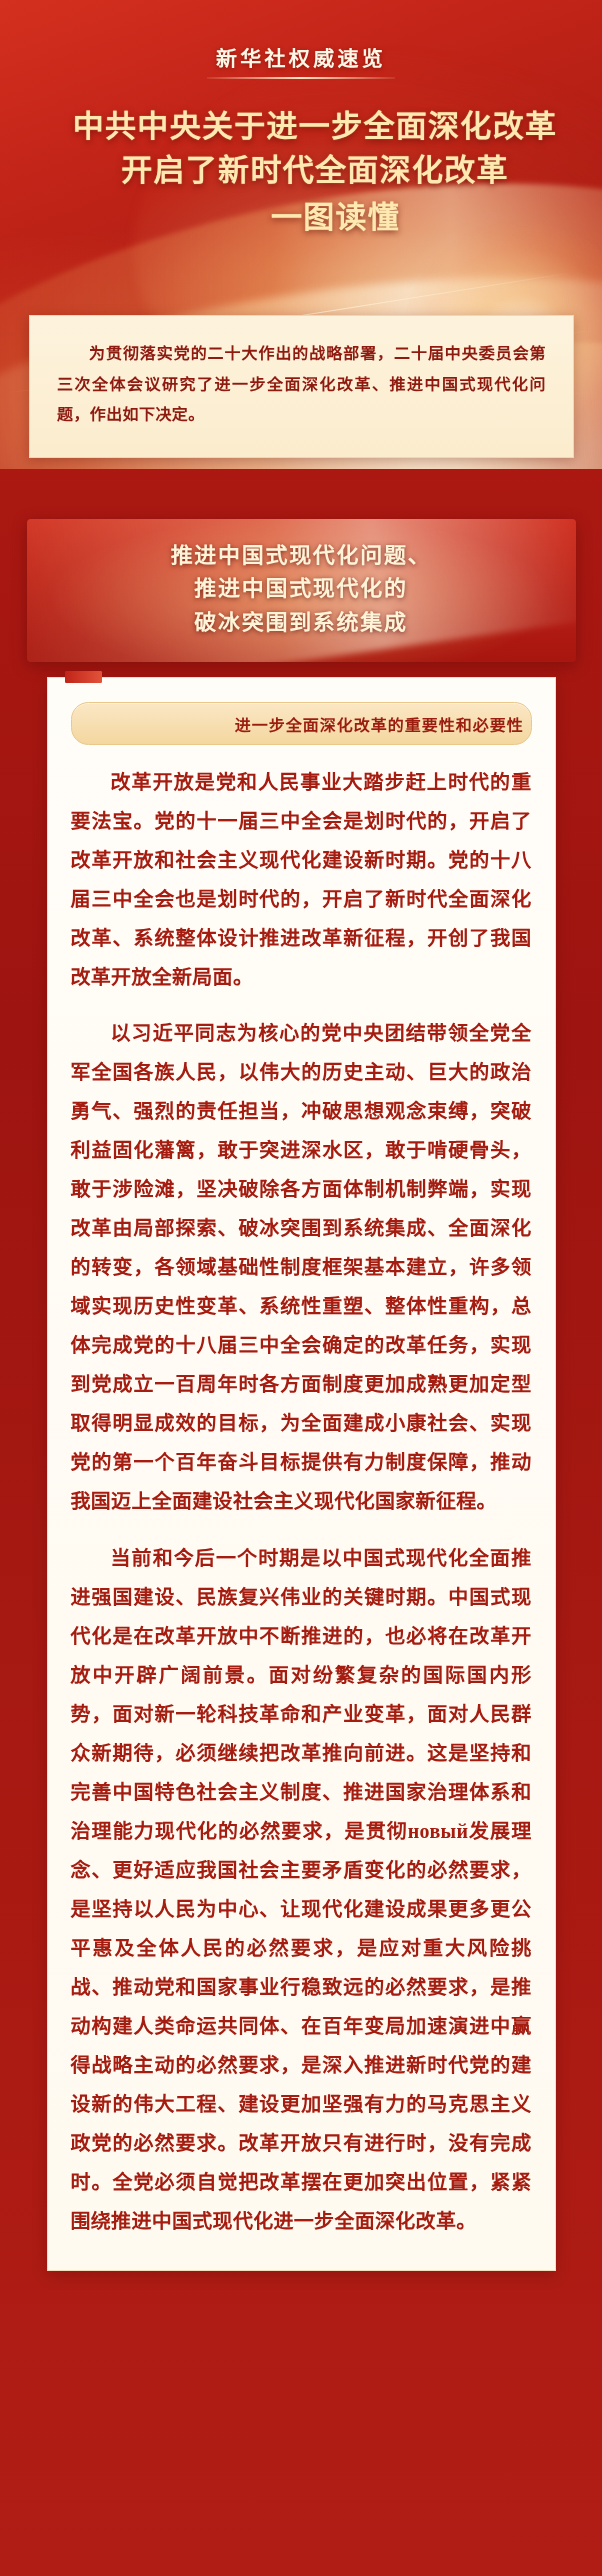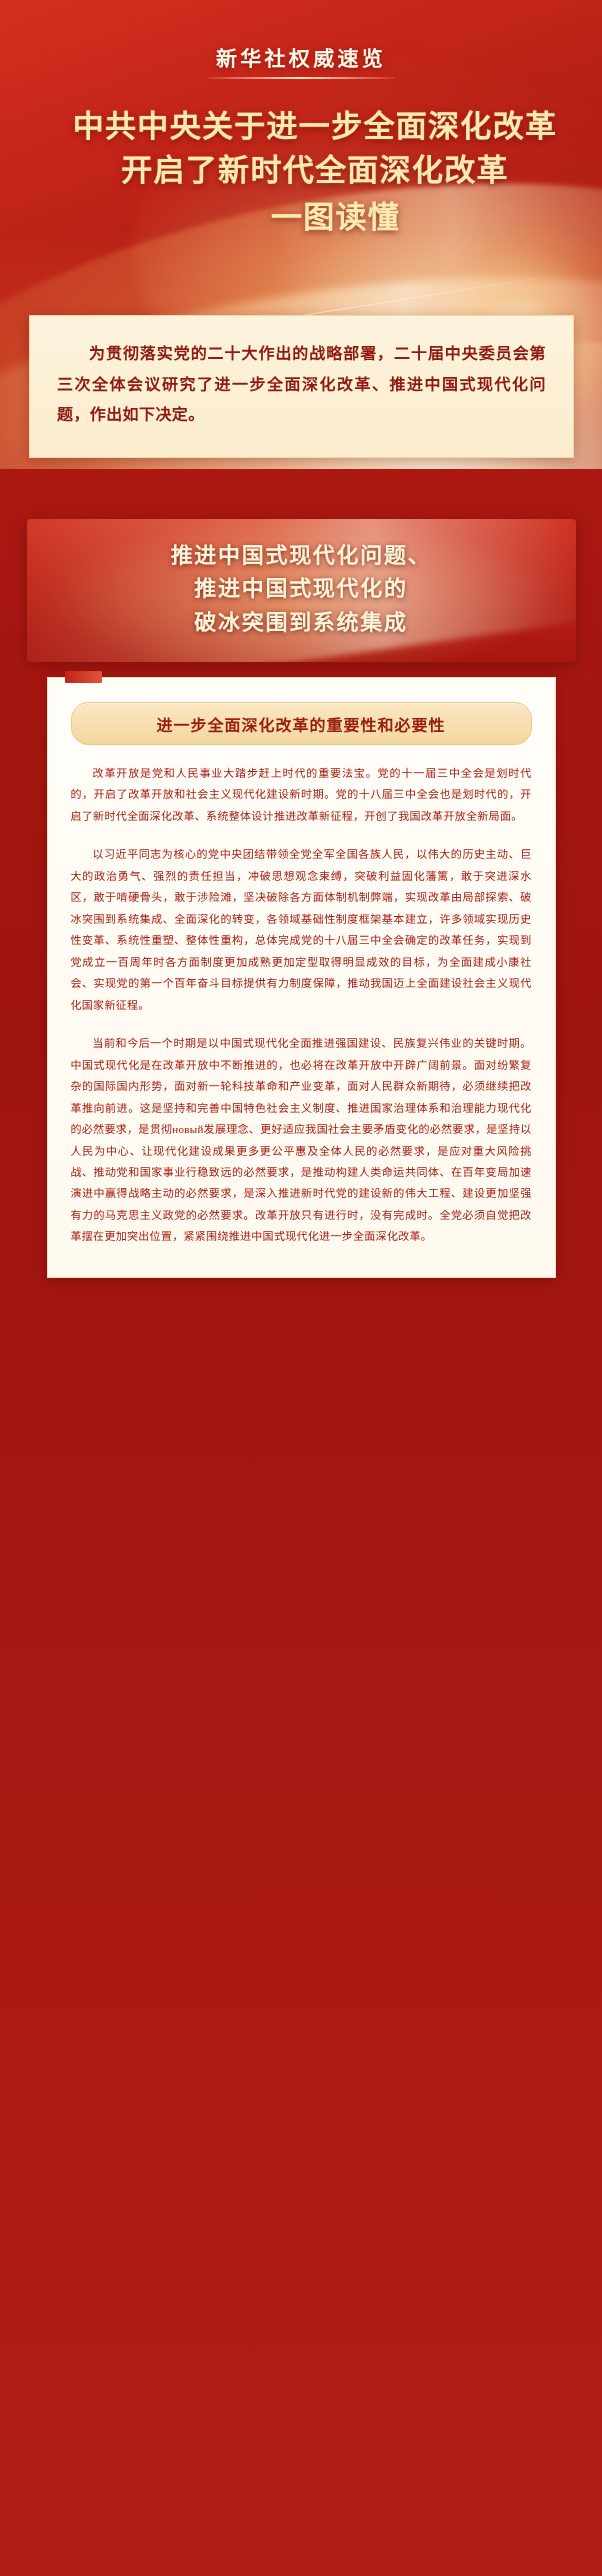--- a/index.html
+++ b/index.html
@@ -202,33 +202,33 @@
   }
   .subhead {
     margin: 4px 0 17.4px 0;
     background: linear-gradient(180deg, #fbe7c5 0%, #f4d79f 100%);
     border: 0.7px solid #e9c88a;
     border-radius: 17.4px;
     color: #9b1d10;
     font-weight: bold;
     font-size: 16px;
     letter-spacing: 1px;
-    text-align: center;
+    text-align: right;
     padding: 8.7px 6.7px;
     box-shadow: inset 0 0.7px 0 #fff6e3;
   }
   .body-p {
     margin: 0 0 17.4px 0;
     color: #a51c10;
-    font-size: 11px;
+    font-size: 20px;
     line-height: 1.95;
     text-align: justify;
     text-indent: 2em;
     letter-spacing: 0.3px;
-    font-weight: normal;
+    font-weight: bold;
   }
   .body-p:last-child { margin-bottom: 0; margin-top: 7px; }
 
   .bottom-pad { height: 27px; }
 </style>
 </head>
 <body>
 
 <div class="page">
 

